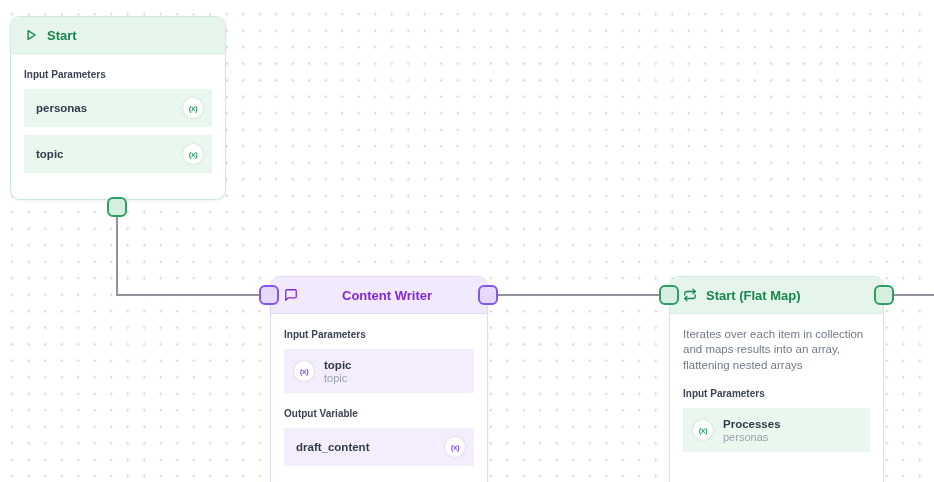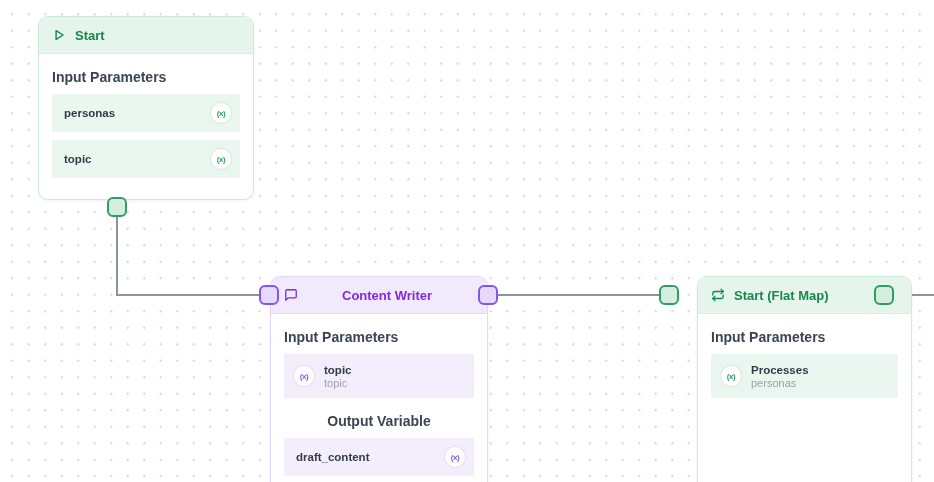--- a/index.html
+++ b/index.html
@@ -14,35 +14,35 @@
     background-position:4px 6px;
   }
 
   .edge { position:absolute; background:#8f939c; z-index:1; }
 
   .node {
     position:absolute; background:#ffffff; border-radius:10px;
     border:1px solid; z-index:2;
     box-shadow:0 1px 3px rgba(16,24,40,.06);
   }
-  .node.green  { border-color:#cdeada;margin-left:28px; }
+  .node.green  { border-color:#cdeada; }
   .node.purple { border-color:#e4d6fa; }
 
   .node-header {
     height:37px; display:flex; align-items:center; gap:9px;
     padding:0 13px; border-radius:9px 9px 0 0;
     font-size:13px; font-weight:bold; border-bottom:1px solid;
   }
   .green  .node-header { background:#e6f5ec; color:#17874e; border-bottom-color:#d6eee0; }
   .purple .node-header { background:#f1eafd; color:#8527e2; border-bottom-color:#e5d8f9;gap:44px; }
   .node-header .hicon { display:flex; align-items:center; }
 
   .node-body { padding:0 13px 12px; }
   .desc { margin-top:13px; font-size:11.5px; line-height:1.34; color:#717a89; }
-  .section-heading { margin-top:15px; font-size:14px; font-weight:bold; color:#3b4453; }
+  .section-heading { margin-top:15px; font-size:10px; font-weight:bold; color:#3b4453; }
 
   .pill { margin-top:9px; border-radius:1px; display:flex; align-items:center; }
   .pill.green-pill  { background:#e9f7ef; }
   .pill.purple-pill { background:#f4eefc; }
   .pill.row { justify-content:space-between; height:38px; padding:0 9px 0 12px; }
   .pill.stacked { gap:10px; padding:7px 10px; min-height:44px; }
   .pill-label { font-size:11.5px; font-weight:bold; color:#323b49; }
   .pill-sub { font-size:11px; color:#9aa1ad; margin-top:1px; }
 
   .var-circle {
@@ -104,41 +104,42 @@
     </div>
     <div class="node-body">
       <div class="section-heading">Input Parameters</div>
       <div class="pill purple-pill stacked">
         <span class="var-circle purple">(x)</span>
         <span>
           <div class="pill-label">topic</div>
           <div class="pill-sub">topic</div>
         </span>
       </div>
-      <div class="section-heading" style="text-align:center;">Output Variable</div>
+      <div class="section-heading" style="">Output Variable</div>
       <div class="pill purple-pill row">
         <span class="pill-label">draft_content</span>
         <span class="var-circle purple">(x)</span>
       </div>
     </div>
   </div>
 
   <div class="node green" style="left:669px; top:276px; width:215px; height:250px;">
     <div class="node-header">
       <span class="hicon">
         <svg width="14" height="14" viewBox="0 0 24 24" fill="none" stroke="#17874e" stroke-width="2.2" stroke-linecap="round" stroke-linejoin="round">
             <polyline points="17 2 21 6 17 10"></polyline>
             <path d="M3 12V10a4 4 0 0 1 4-4h14"></path>
             <polyline points="7 22 3 18 7 14"></polyline>
             <path d="M21 12v2a4 4 0 0 1-4 4H3"></path>
           </svg>
       </span>
       <span>Start (Flat Map)</span>
     </div>
     <div class="node-body">
+      <div class="desc">Iterates over each item in collection and maps results into an array, flattening nested arrays</div>
       <div class="section-heading">Input Parameters</div>
       <div class="pill green-pill stacked">
         <span class="var-circle green">(x)</span>
         <span>
           <div class="pill-label">Processes</div>
           <div class="pill-sub">personas</div>
         </span>
       </div>
 
     </div>

